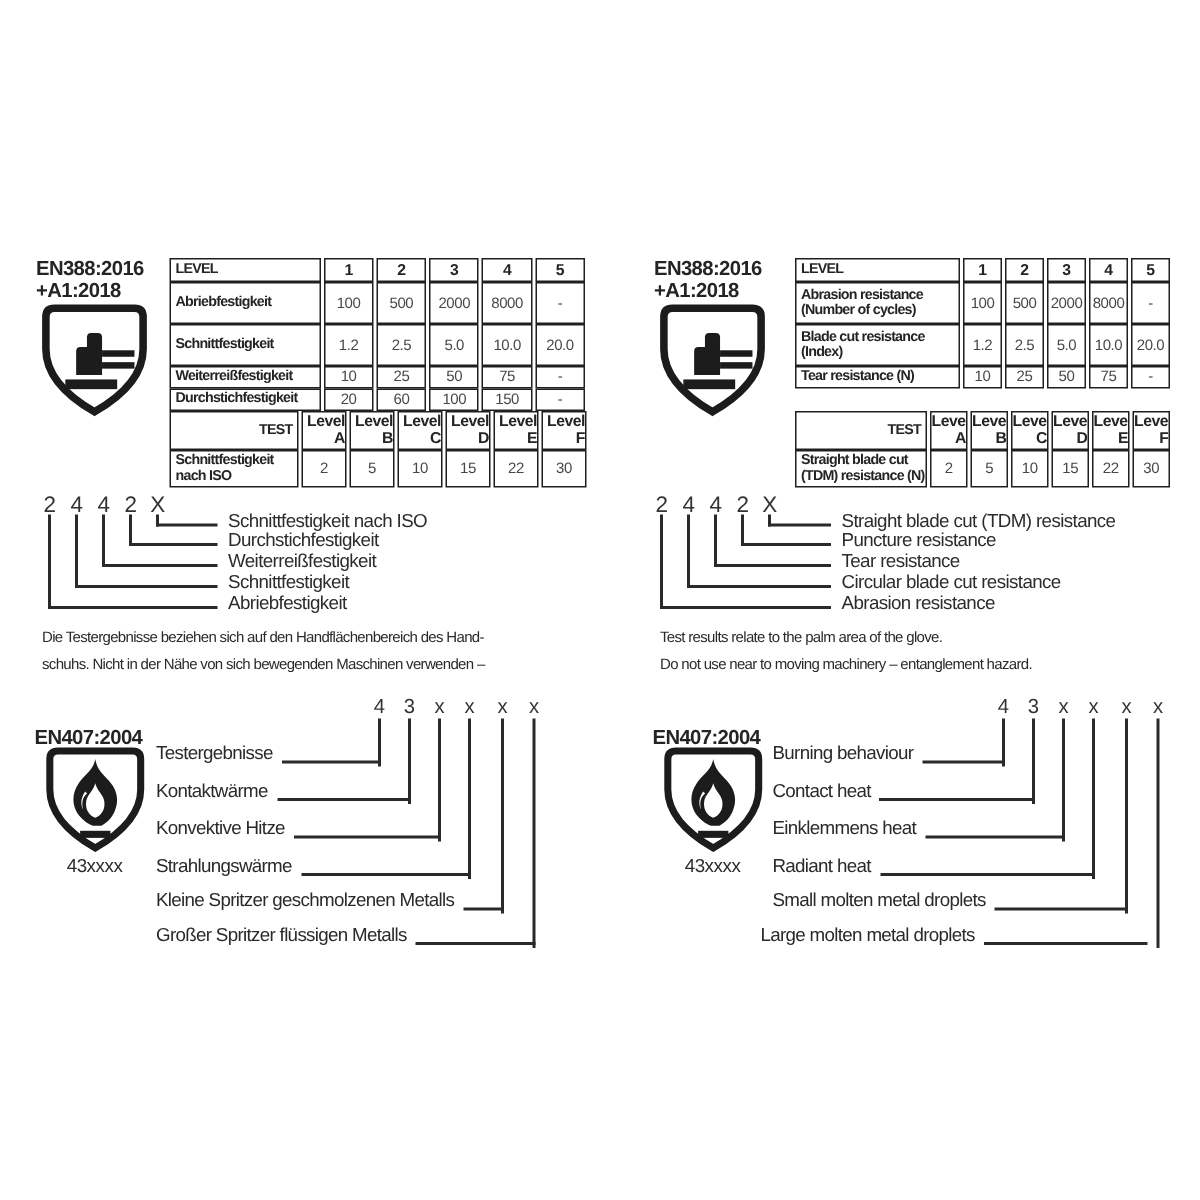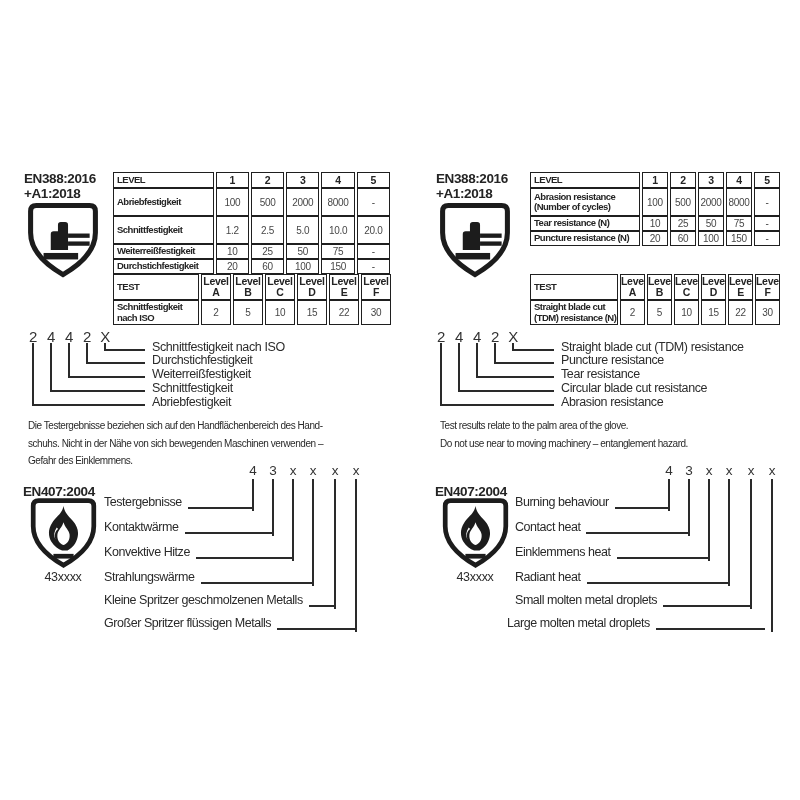--- a/index.html
+++ b/index.html
@@ -12,21 +12,21 @@
   
   table.tbl{position:absolute;border-collapse:separate;border-spacing:2px 0;table-layout:fixed;}
   table.tbl td{border:1.5px solid #1f1f1f;box-sizing:border-box;vertical-align:middle;overflow:hidden;}
   td.lbl{font-weight:bold;font-size:9.5px;letter-spacing:-0.5px;line-height:10.5px;padding:1px 3px;color:#242424;white-space:nowrap;}
   td.numc{text-align:center;font-size:10px;color:#474747;letter-spacing:-0.3px;padding:0;}
   td.hdr{font-weight:bold;color:#242424;font-size:10.5px;}
   td.hdr div{line-height:11px;}
   tr.rh td{height:16px;}
   tr.rt td{height:28px;}
   tr.rs td{height:15px;}
-  tr.rth td{height:26px;}
+  tr.rth td{height:26px;text-align:right;}
   tr.rtd td{height:23px;}
   
   .digit{position:absolute;width:18px;text-align:center;font-size:15px;color:#333;letter-spacing:-0.3px;}
   .vline,.hline{position:absolute;background:#2a2a2a;}
   .vline{width:2px;}
   .hline{height:2px;}
   .code-lbl{position:absolute;font-size:12.5px;letter-spacing:-0.4px;color:#2c2c2c;white-space:nowrap;}
   
   .note{position:absolute;font-size:10px;letter-spacing:-0.45px;line-height:17.5px;color:#2a2a2a;white-space:nowrap;}
   
@@ -187,21 +187,20 @@
 <div class="hline" style="left:32px;top:404px;width:113px"></div>
 <span class="code-lbl" style="left:152px;top:340px">Schnittfestigkeit nach ISO</span>
 <span class="code-lbl" style="left:152px;top:353px">Durchstichfestigkeit</span>
 <span class="code-lbl" style="left:152px;top:367px">Weiterreißfestigkeit</span>
 <span class="code-lbl" style="left:152px;top:381px">Schnittfestigkeit</span>
 <span class="code-lbl" style="left:152px;top:395px">Abriebfestigkeit</span>
 
 <div class="note" style="left:28px;top:417px">
   <div>Die Testergebnisse beziehen sich auf den Handflächenbereich des Hand-</div>
   <div>schuhs. Nicht in der Nähe von sich bewegenden Maschinen verwenden –</div>
-  <div>Gefahr des Einklemmens.</div>
 </div>
 
 <div class="abs std-title" style="left:23px;top:484px;width:80px">EN407:2004</div>
 <svg class="abs" style="left:27px;top:498px" width="73" height="70" viewBox="0 0 100 104">
   <path d="M13 4 H87 Q95 4 95 12 V42 Q95 74 50 100 Q5 74 5 42 V12 Q5 4 13 4 Z" fill="#ffffff" stroke="#1c1c1c" stroke-width="7"></path>
   <path class="ink" d="M50 12 C48 24 38 28 33 37 C27 46 27 57 32 65 C36 71 42 76 48 78 L56 78 C64 74 69 67 71 58 C73 49 70 41 64 34 C57 26 52 23 50 12 Z"></path>
   <path d="M50 36 C48 44 42 47 41 54 C40 62 44 68 50 70 C56 68 60 62 59 54 C58 47 52 44 50 36 Z" fill="#ffffff"></path>
   <path d="M40 44 C36 50 35 56 38 62 C36 54 38 49 42 46 Z" fill="#ffffff"></path>
   <rect class="ink" x="35" y="83" width="30" height="7"></rect>
 </svg>
@@ -279,40 +278,40 @@
     <td class="lbl">
           <div>Abrasion resistance</div>
           <div>(Number of cycles)</div>
         </td>
     <td class="numc">100</td>
     <td class="numc">500</td>
     <td class="numc">2000</td>
     <td class="numc">8000</td>
     <td class="numc">-</td>
   </tr>
+  <tr class="rt">
+    <td class="lbl">
+          <div>Blade cut resistance</div>
+          <div>(Index)</div>
+        </td>
+    <td class="numc">1.2</td>
+    <td class="numc">2.5</td>
+    <td class="numc">5.0</td>
+    <td class="numc">10.0</td>
+    <td class="numc">20.0</td>
+  </tr>
   <tr class="rs">
     <td class="lbl">
           <div>Tear resistance (N)</div>
           <div></div>
         </td>
     <td class="numc">10</td>
     <td class="numc">25</td>
     <td class="numc">50</td>
     <td class="numc">75</td>
-    <td class="numc">-</td>
-  </tr>
-  <tr class="rs">
-    <td class="lbl">
-          <div>Puncture resistance (N)</div>
-          <div></div>
-        </td>
-    <td class="numc">20</td>
-    <td class="numc">60</td>
-    <td class="numc">100</td>
-    <td class="numc">150</td>
     <td class="numc">-</td>
   </tr>
   </tbody>
 </table>
 
 <table class="tbl" style="left:528px;top:274px;width:254px">
   <colgroup>
       <col style="width:88px">
       <col style="width:25px">
       <col style="width:25px">

